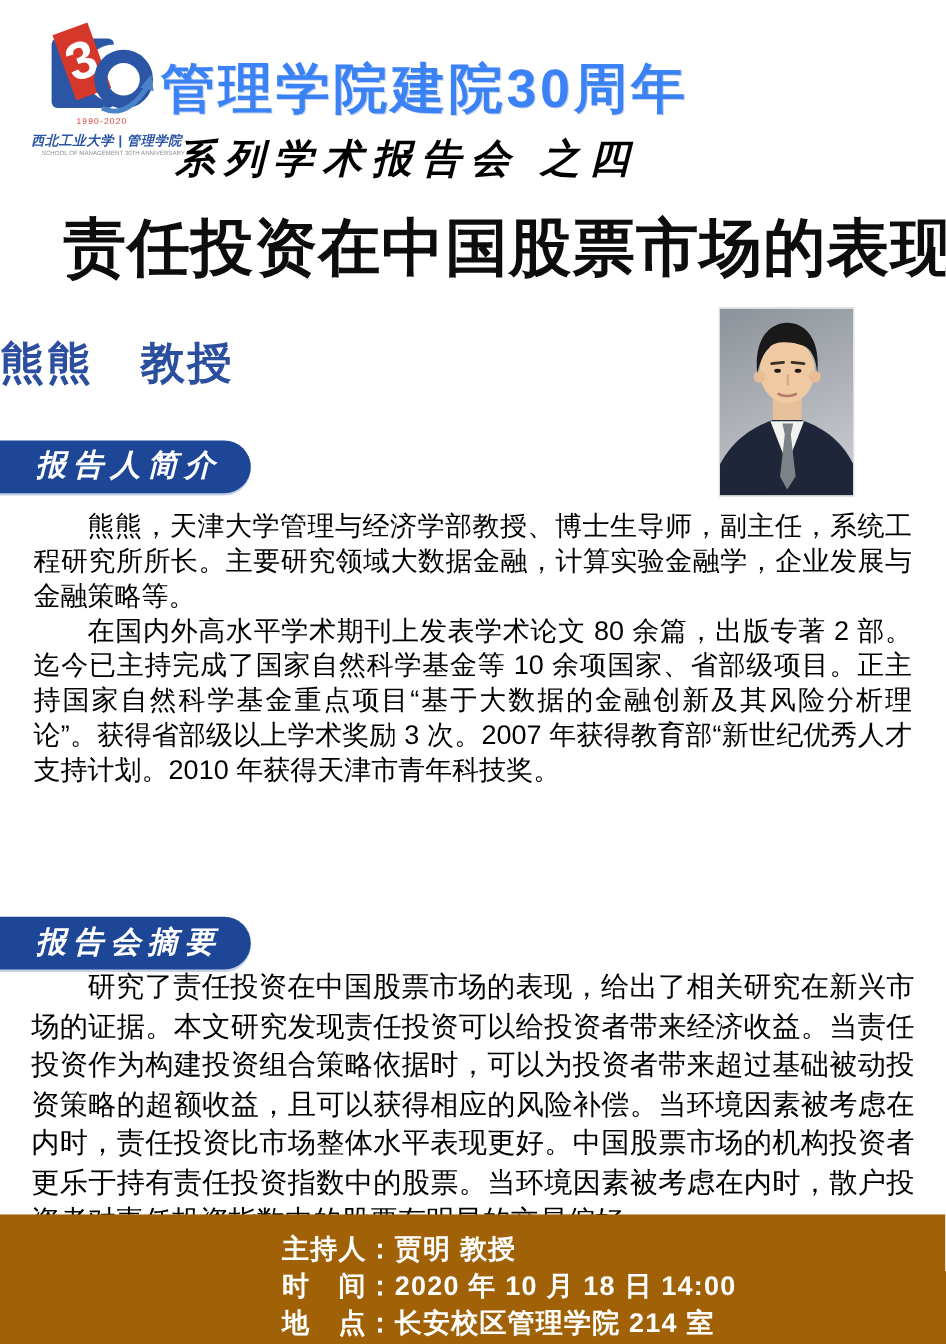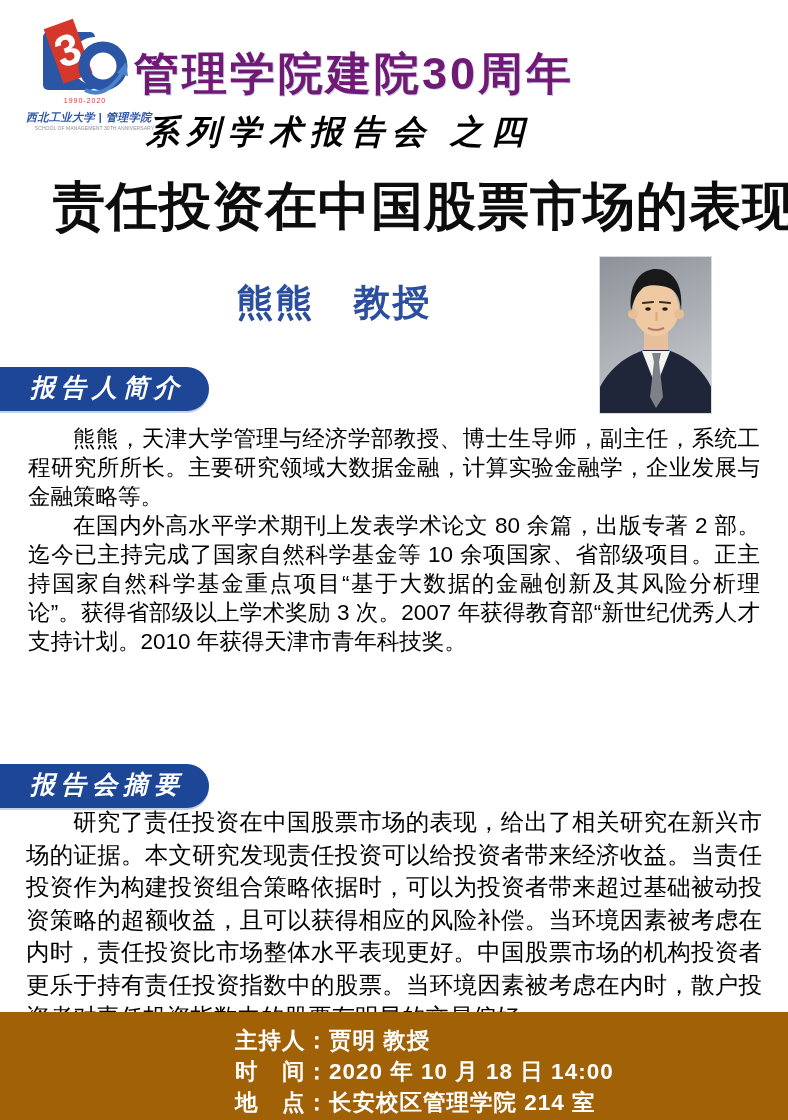--- a/index.html
+++ b/index.html
@@ -40,21 +40,21 @@
     transform: scale(0.85);
     transform-origin: center top;
   }
 
   .anniv-title {
     position: absolute;
     left: 134px; top: 44px;
     font-size: 45px;
     font-weight: 900;
     letter-spacing: 3px;
-    color: #701a75;
+    color: #3b82f6;
     text-shadow: 1px 1px 0 rgba(46,89,167,0.25);
     white-space: nowrap;
   }
   .series-subtitle {
     position: absolute;
     left: 146px; top: 110px;
     font-size: 33px;
     font-weight: 900;
     font-style: italic;
     letter-spacing: 8px;
@@ -72,21 +72,20 @@
     font-weight: 900;
     color: #0d0d0d;
     letter-spacing: 1px;
     white-space: nowrap;
     margin-left: 30px;
   }
   .speaker-name {
     position: absolute;
     left: 0; top: 278px;
     width: 668px;
-    text-align: center;
     font-size: 37px;
     font-weight: 900;
     color: #2b4f9e;
     letter-spacing: 2px;
     white-space: nowrap;
   }
   .speaker-photo {
     position: absolute;
     left: 600px; top: 257px;
     width: 111px; height: 156px;

